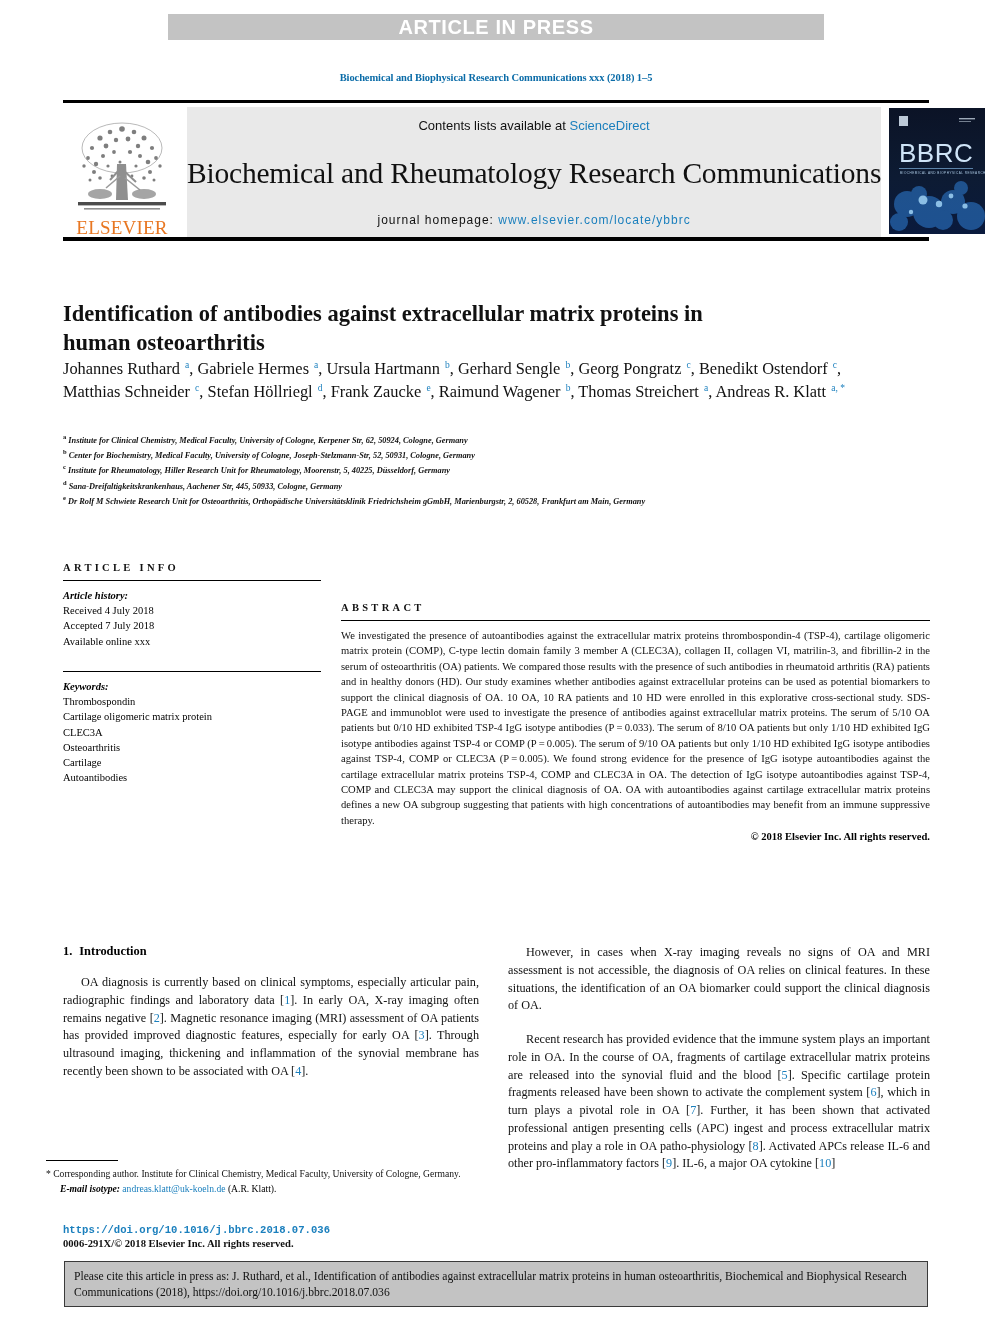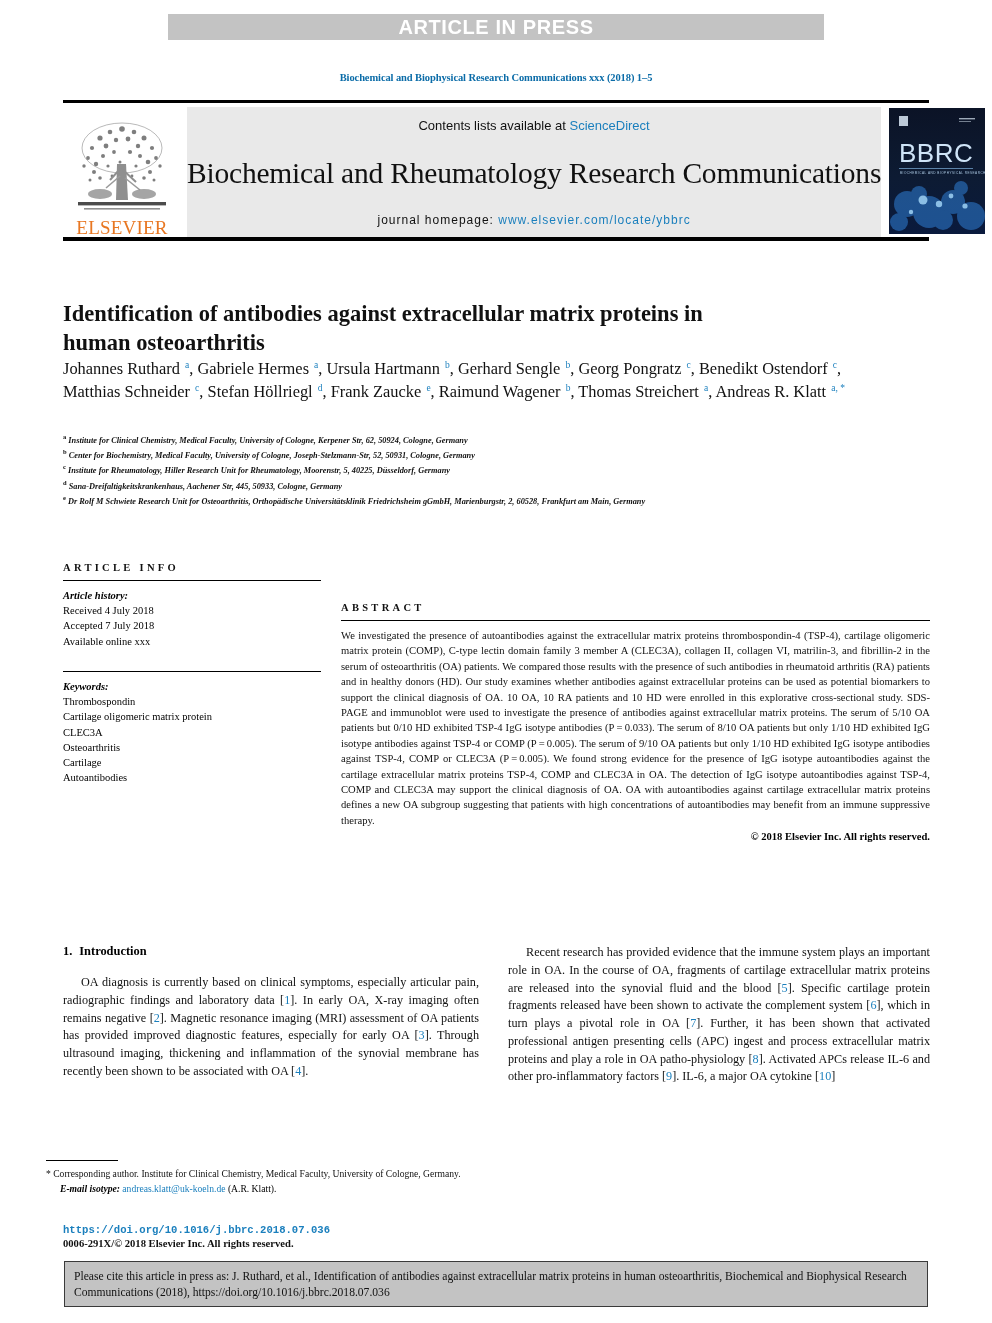--- a/index.html
+++ b/index.html
@@ -249,21 +249,21 @@
   }
   .h2 .num { margin-right: 7px; }
   p.body-text {
     margin: 0;
     font-size: 12.2px;
     line-height: 1.455;
     text-align: justify;
     text-indent: 18px;
     color: #111;
   }
-  p.body-text + p.body-text { margin-top: 0; }
+  p.body-text + p.body-text { margin-top: 16px; }
   .ref { color: #1a7fbd; }
 
   
   .footnote {
     position: absolute;
     left: 46px;
     top: 1160px;
     width: 416px;
   }
   .footnote-rule {
@@ -485,20 +485,21 @@
 </div>
 
 <div class="body-left">
   <div class="h2">
     <span class="num">1.</span><span>Introduction</span>
   </div>
   <p class="body-text">OA diagnosis is currently based on clinical symptoms, especially articular pain, radiographic findings and laboratory data [<span class="ref">1</span>]. In early OA, X-ray imaging often remains negative [<span class="ref">2</span>]. Magnetic resonance imaging (MRI) assessment of OA patients has provided improved diagnostic features, especially for early OA [<span class="ref">3</span>]. Through ultrasound imaging, thickening and inflammation of the synovial membrane has recently been shown to be associated with OA [<span class="ref">4</span>].</p>
 </div>
 
 <div class="body-right">
+  <p class="body-text">However, in cases when X-ray imaging reveals no signs of OA and MRI assessment is not accessible, the diagnosis of OA relies on clinical features. In these situations, the identification of an OA biomarker could support the clinical diagnosis of OA.</p>
   <p class="body-text">Recent research has provided evidence that the immune system plays an important role in OA. In the course of OA, fragments of cartilage extracellular matrix proteins are released into the synovial fluid and the blood [<span class="ref">5</span>]. Specific cartilage protein fragments released have been shown to activate the complement system [<span class="ref">6</span>], which in turn plays a pivotal role in OA [<span class="ref">7</span>]. Further, it has been shown that activated professional antigen presenting cells (APC) ingest and process extracellular matrix proteins and play a role in OA patho-physiology [<span class="ref">8</span>]. Activated APCs release IL-6 and other pro-inflammatory factors [<span class="ref">9</span>]. IL-6, a major OA cytokine [<span class="ref">10</span>]</p>
 </div>
 
 <div class="footnote">
   <div class="footnote-rule"></div>
   <div class="footnote-text">* Corresponding author. Institute for Clinical Chemistry, Medical Faculty, University of Cologne, Germany.</div>
   <div class="footnote-email">
     <i>E-mail isotype:</i>
     <span class="link">andreas.klatt@uk-koeln.de</span>
     <span>(A.R. Klatt).</span>

